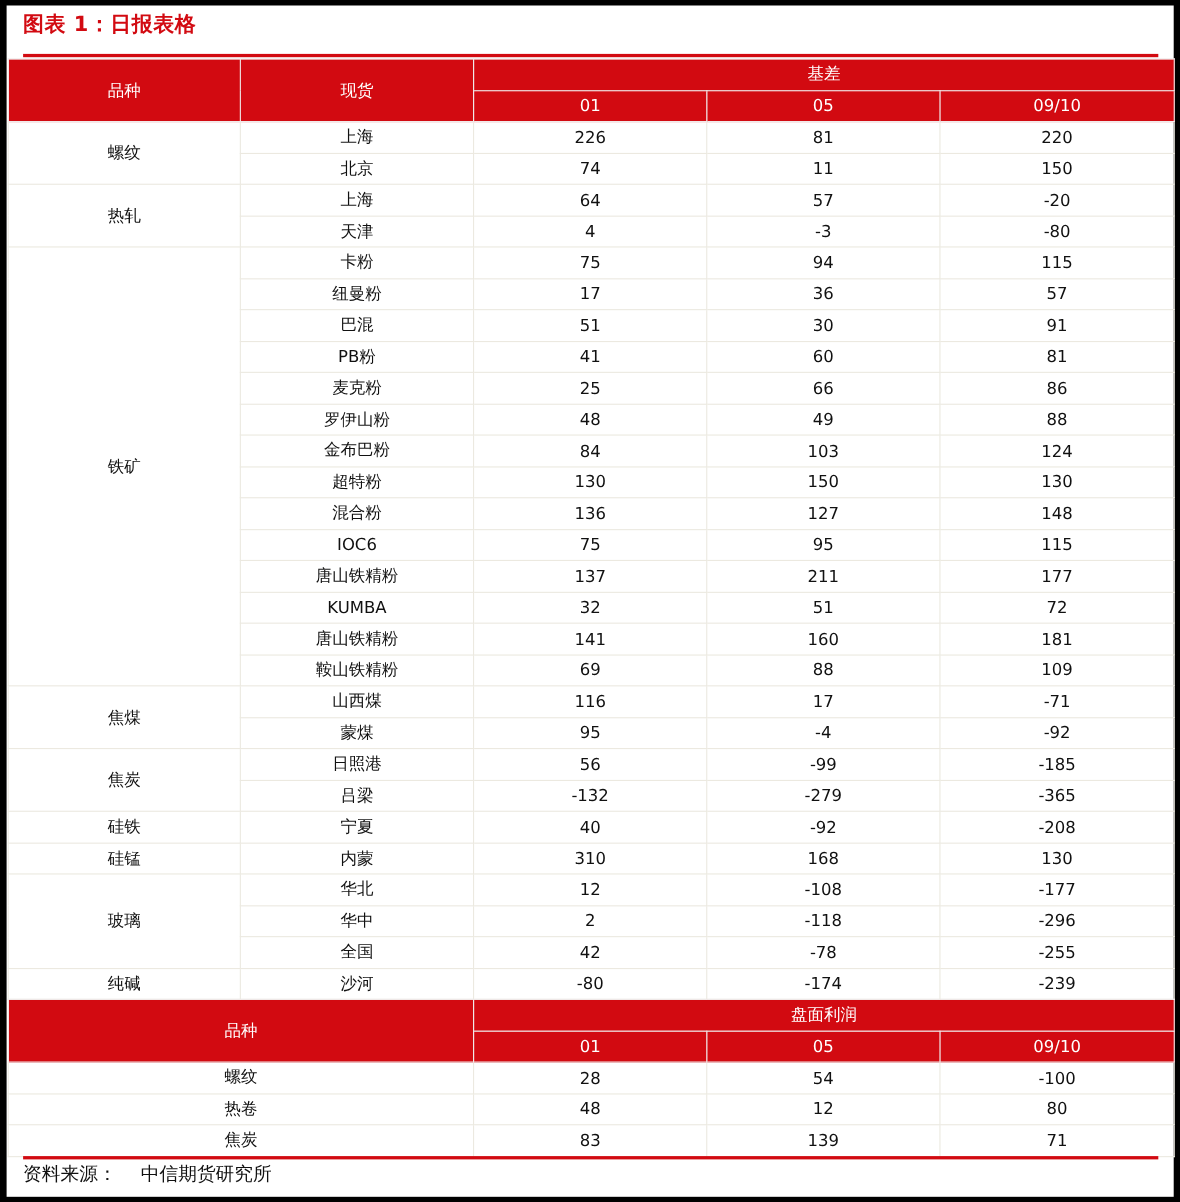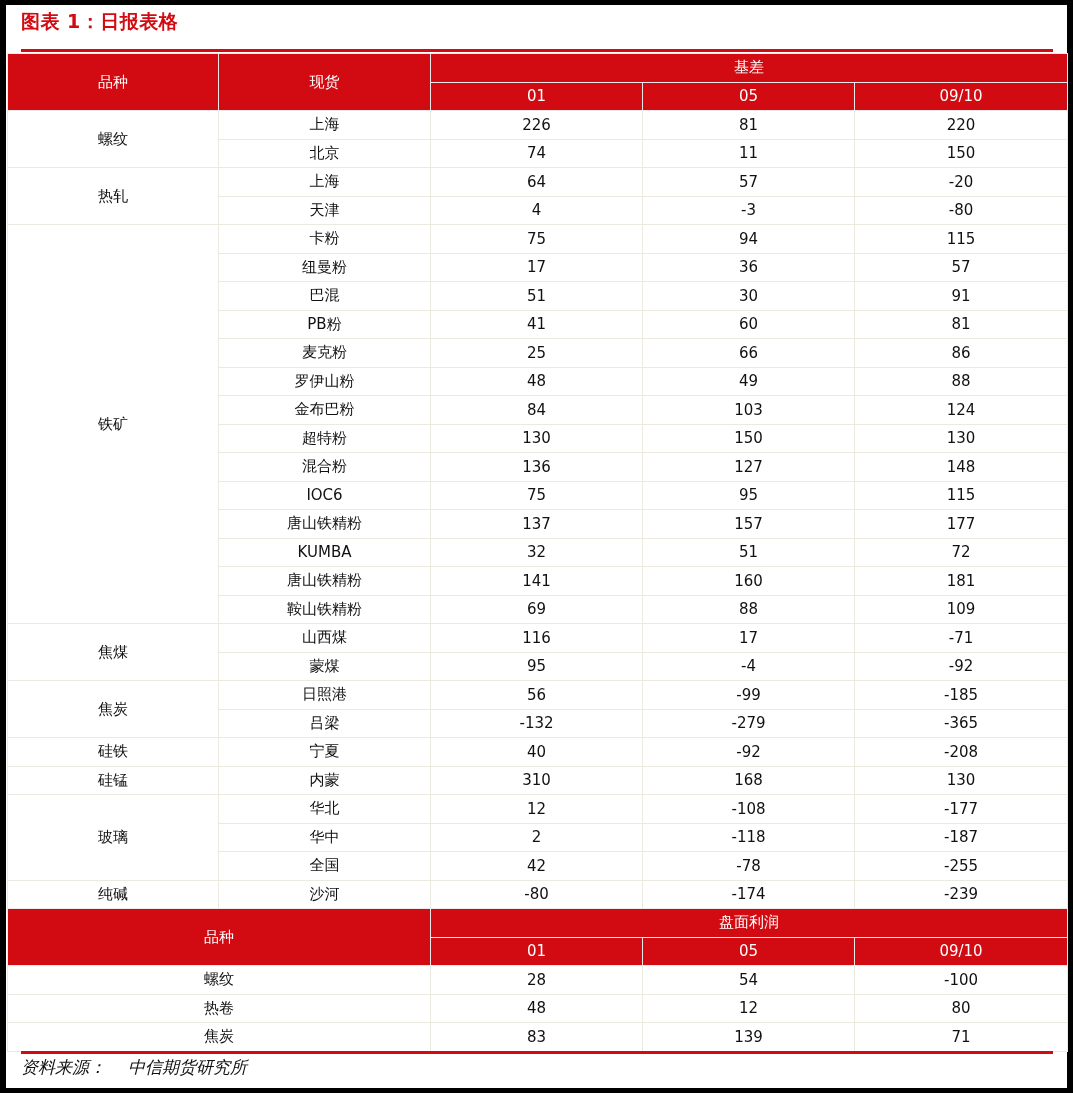--- a/index.html
+++ b/index.html
@@ -9,21 +9,21 @@
   .title { position:absolute; left:15px; top:4px; font-size:19px; font-weight:bold; color:#d20a11; letter-spacing:0.5px; }
   .rule-top { position:absolute; left:15px; top:44px; width:1032px; height:3px; background:#d20a11; }
   table { position:absolute; left:1px; border-collapse:collapse; table-layout:fixed; width:1060px; }
   td, th { border:1px solid #ece9e0; text-align:center; padding:0; font-size:15px; color:#111; font-weight:normal; }
   th { background:#d20a11; color:#fff; border:1px solid #f0eaea; }
   .t1 { top:48px; }
   .t1 tr { height:28.5px; }
   .t2 { top:903px; }
   .t2 tr { height:28.5px; }
   .rule-bottom { position:absolute; left:15px; top:1046px; width:1032px; height:3px; background:#d20a11; }
-  .source { position:absolute; left:15px; top:1051px; font-size:17px; color:#111;font-style:italic; }
+  .source { position:absolute; left:15px; top:1051px; font-size:17px; color:#111; }
   .source span + span { margin-left:22px; }
 </style>
 </head>
 <body>
 
 <div class="page">
   <div class="title">图表 1：日报表格</div>
   <div class="rule-top"></div>
 
   <table class="t1">
@@ -130,21 +130,21 @@
         </tr>
         <tr>
           <td>IOC6</td>
           <td>75</td>
           <td>95</td>
           <td>115</td>
         </tr>
         <tr>
           <td>唐山铁精粉</td>
           <td>137</td>
-          <td>157</td>
+          <td>211</td>
           <td>177</td>
         </tr>
         <tr>
           <td>KUMBA</td>
           <td>32</td>
           <td>51</td>
           <td>72</td>
         </tr>
         <tr>
           <td>唐山铁精粉</td>
@@ -202,21 +202,21 @@
           <td rowspan="3">玻璃</td>
           <td>华北</td>
           <td>12</td>
           <td>-108</td>
           <td>-177</td>
         </tr>
         <tr>
           <td>华中</td>
           <td>2</td>
           <td>-118</td>
-          <td>-187</td>
+          <td>-296</td>
         </tr>
         <tr>
           <td>全国</td>
           <td>42</td>
           <td>-78</td>
           <td>-255</td>
         </tr>
         <tr>
           <td rowspan="1">纯碱</td>
           <td>沙河</td>

